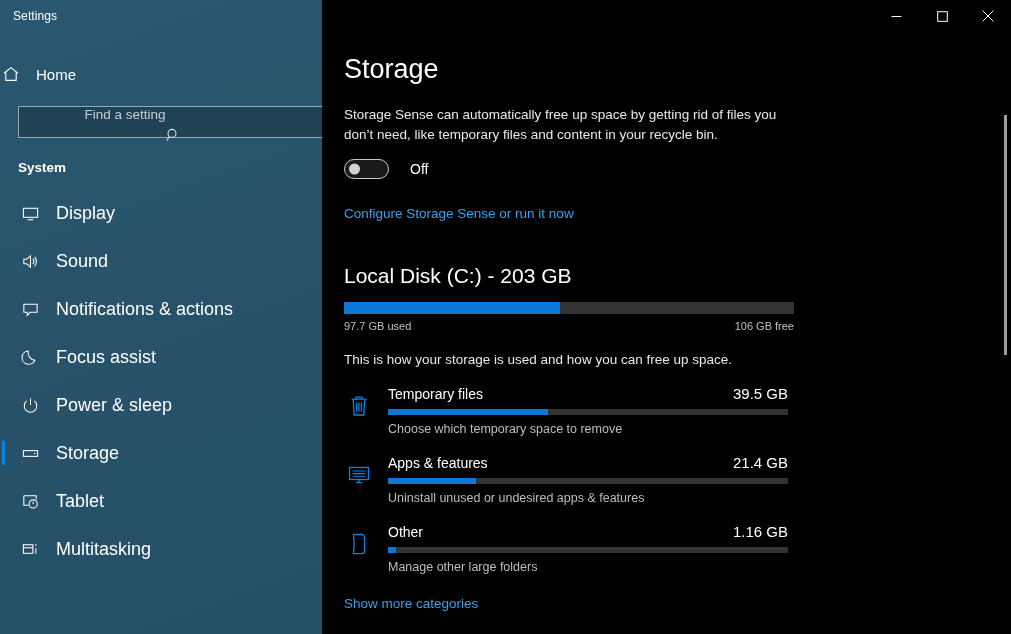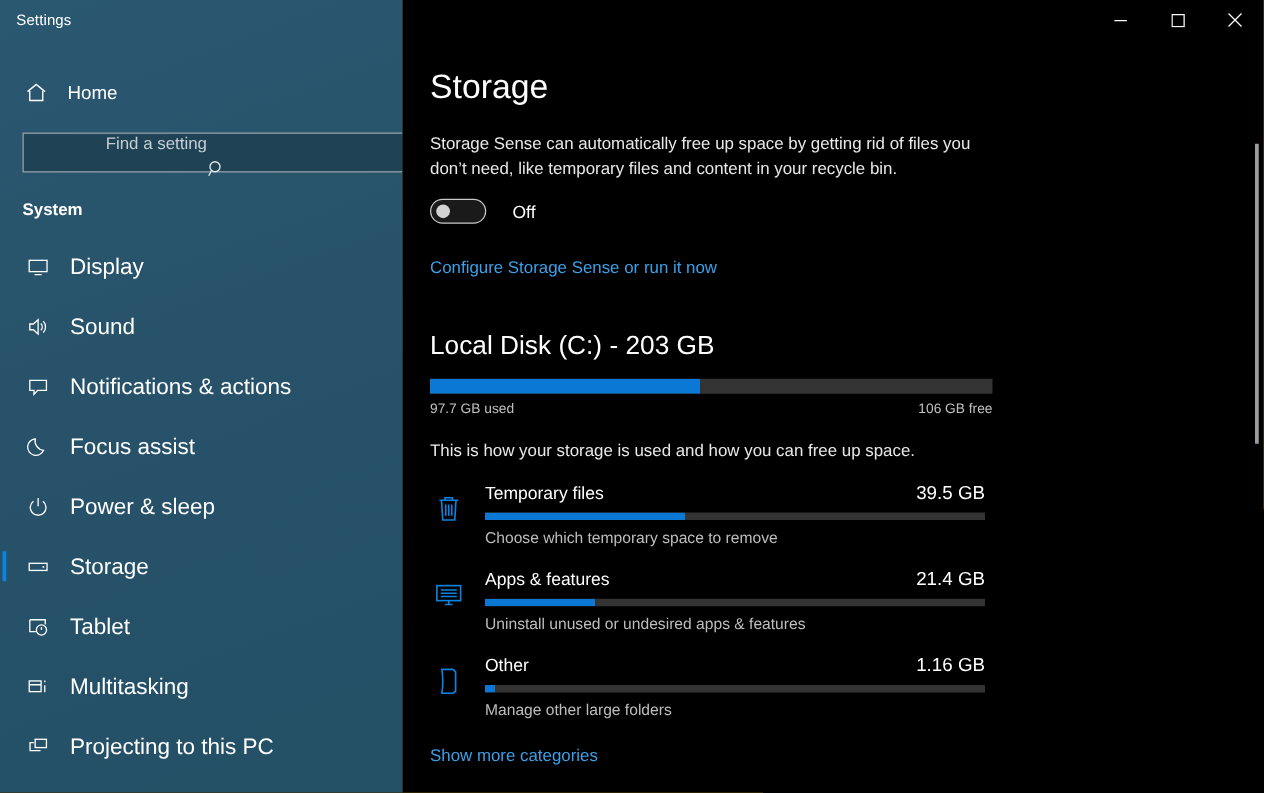--- a/index.html
+++ b/index.html
@@ -12,21 +12,21 @@
     height: 634px;
     overflow: hidden;
     font-family: "Liberation Sans", sans-serif;
     -webkit-font-smoothing: antialiased;
   }
 
   #app {
     position: relative;
     width: 1011px;
     height: 634px;
-    background: #eab308;
+    background: #14b8a6;
     display: flex;
   }
 
   
   .sidebar {
     position: relative;
     width: 322px;
     height: 634px;
     background: #27536a;
     background-image: linear-gradient(160deg, #2a5870 0%, #27526a 45%, #245066 100%);
@@ -44,21 +44,20 @@
     font-size: 12px;
     color: #ffffff;
     letter-spacing: 0.1px;
   }
 
   .home-row {
     display: flex;
     align-items: center;
     height: 40px;
     margin-top: 22px;
-    padding-left: 18px;
     cursor: default;
   }
   .home-row .ico {
     width: 22px;
     height: 22px;
     display: flex;
     align-items: center;
     justify-content: center;
     margin-right: 14px;
   }
@@ -470,29 +469,20 @@
           <svg width="19" height="19" viewBox="0 0 20 20" fill="none" stroke="#ffffff" stroke-width="1.1">
             <rect x="2.5" y="5" width="10" height="9"></rect>
             <path d="M2.5 8.2 H12.5"></path>
             <path d="M15.6 4.6 V6.2"></path>
             <path d="M15.6 8.6 V14.6"></path>
           </svg>
         </span>
         <span class="lbl">Multitasking</span>
       </div>
 
-      <div class="navitem">
-        <span class="ico">
-          <svg width="19" height="19" viewBox="0 0 20 20" fill="none" stroke="#ffffff" stroke-width="1.1">
-            <rect x="7.5" y="3.6" width="9.5" height="7"></rect>
-            <path d="M12 13.2 H3.2 V6.4 H6.4"></path>
-          </svg>
-        </span>
-        <span class="lbl">Projecting to this PC</span>
-      </div>
 
     </div>
   </div>
 
   <div class="main">
 
     <div class="titlebar-right">
       <div class="wbtn">
         <svg width="11" height="11" viewBox="0 0 11 11" stroke="#ffffff" stroke-width="1">
           <path d="M0.5 5.5 H10.5"></path>

